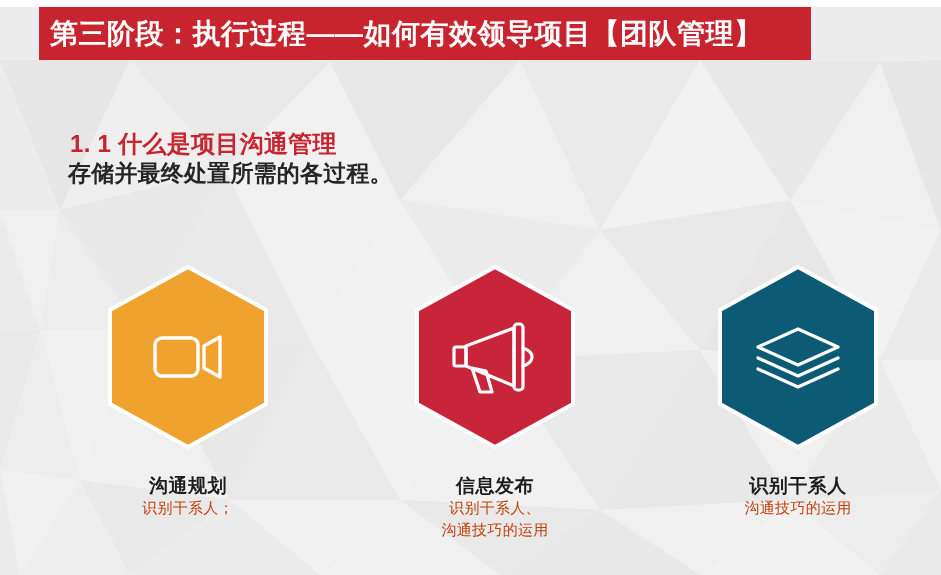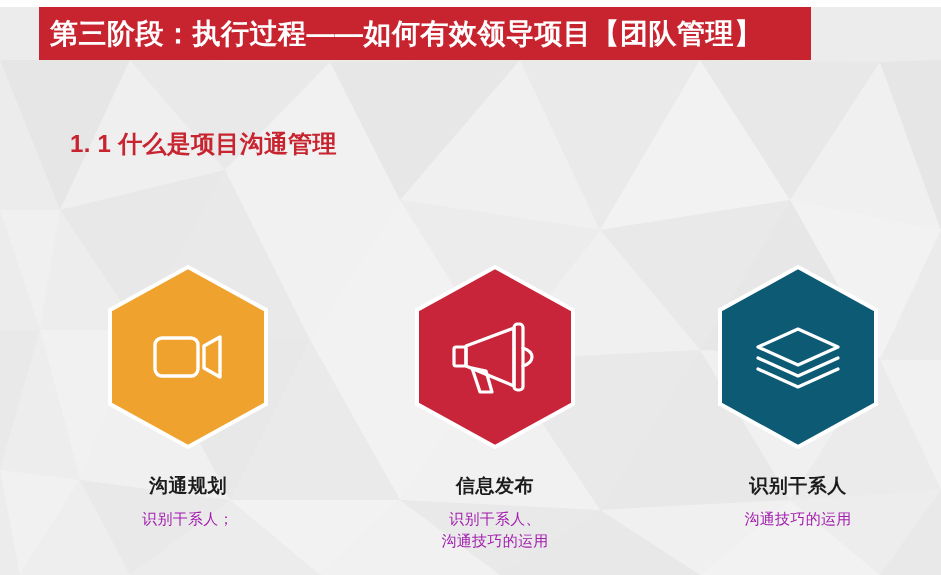--- a/index.html
+++ b/index.html
@@ -120,23 +120,22 @@
 
   .hex-label {
     margin-top: 24px;
     font-size: 19px;
     font-weight: bold;
     color: #1c1c1c;
     letter-spacing: 0.5px;
     line-height: 1.1;
   }
   .hex-sub {
-    margin-top: 11px;
     font-size: 15px;
-    color: #a21caf;
+    color: #c2410c;
     line-height: 22px;
     letter-spacing: 0.3px;
   }
   .hex-sub .sline { display: block; }
 </style>
 </head>
 <body>
 
 <div id="slide">
 
@@ -199,20 +198,21 @@
 
   <div id="top-strip"></div>
 
   <div id="title-bar">
     <div class="title-text">第三阶段：执行过程——如何有效领导项目【团队管理】</div>
   </div>
 
   <div id="section-heading">1. 1 什么是项目沟通管理</div>
 
   <div id="body-text">
+    <div class="line">存储并最终处置所需的各过程。</div>
   </div>
 
   <div id="hex-row">
 
     <div class="hex-cell c1">
       <div class="hex-wrap">
         <svg width="170" height="190" viewBox="0 0 170 190" aria-hidden="true">
           <polygon points="85,5 163,48 163,142 85,185 7,142 7,48" fill="#f0a22e" stroke="#ffffff" stroke-width="4"></polygon>
           <g fill="none" stroke="#ffffff" stroke-width="3.4" stroke-linejoin="round" stroke-linecap="round">
             <rect x="52" y="76" width="43" height="38" rx="7" ry="7"></rect>

